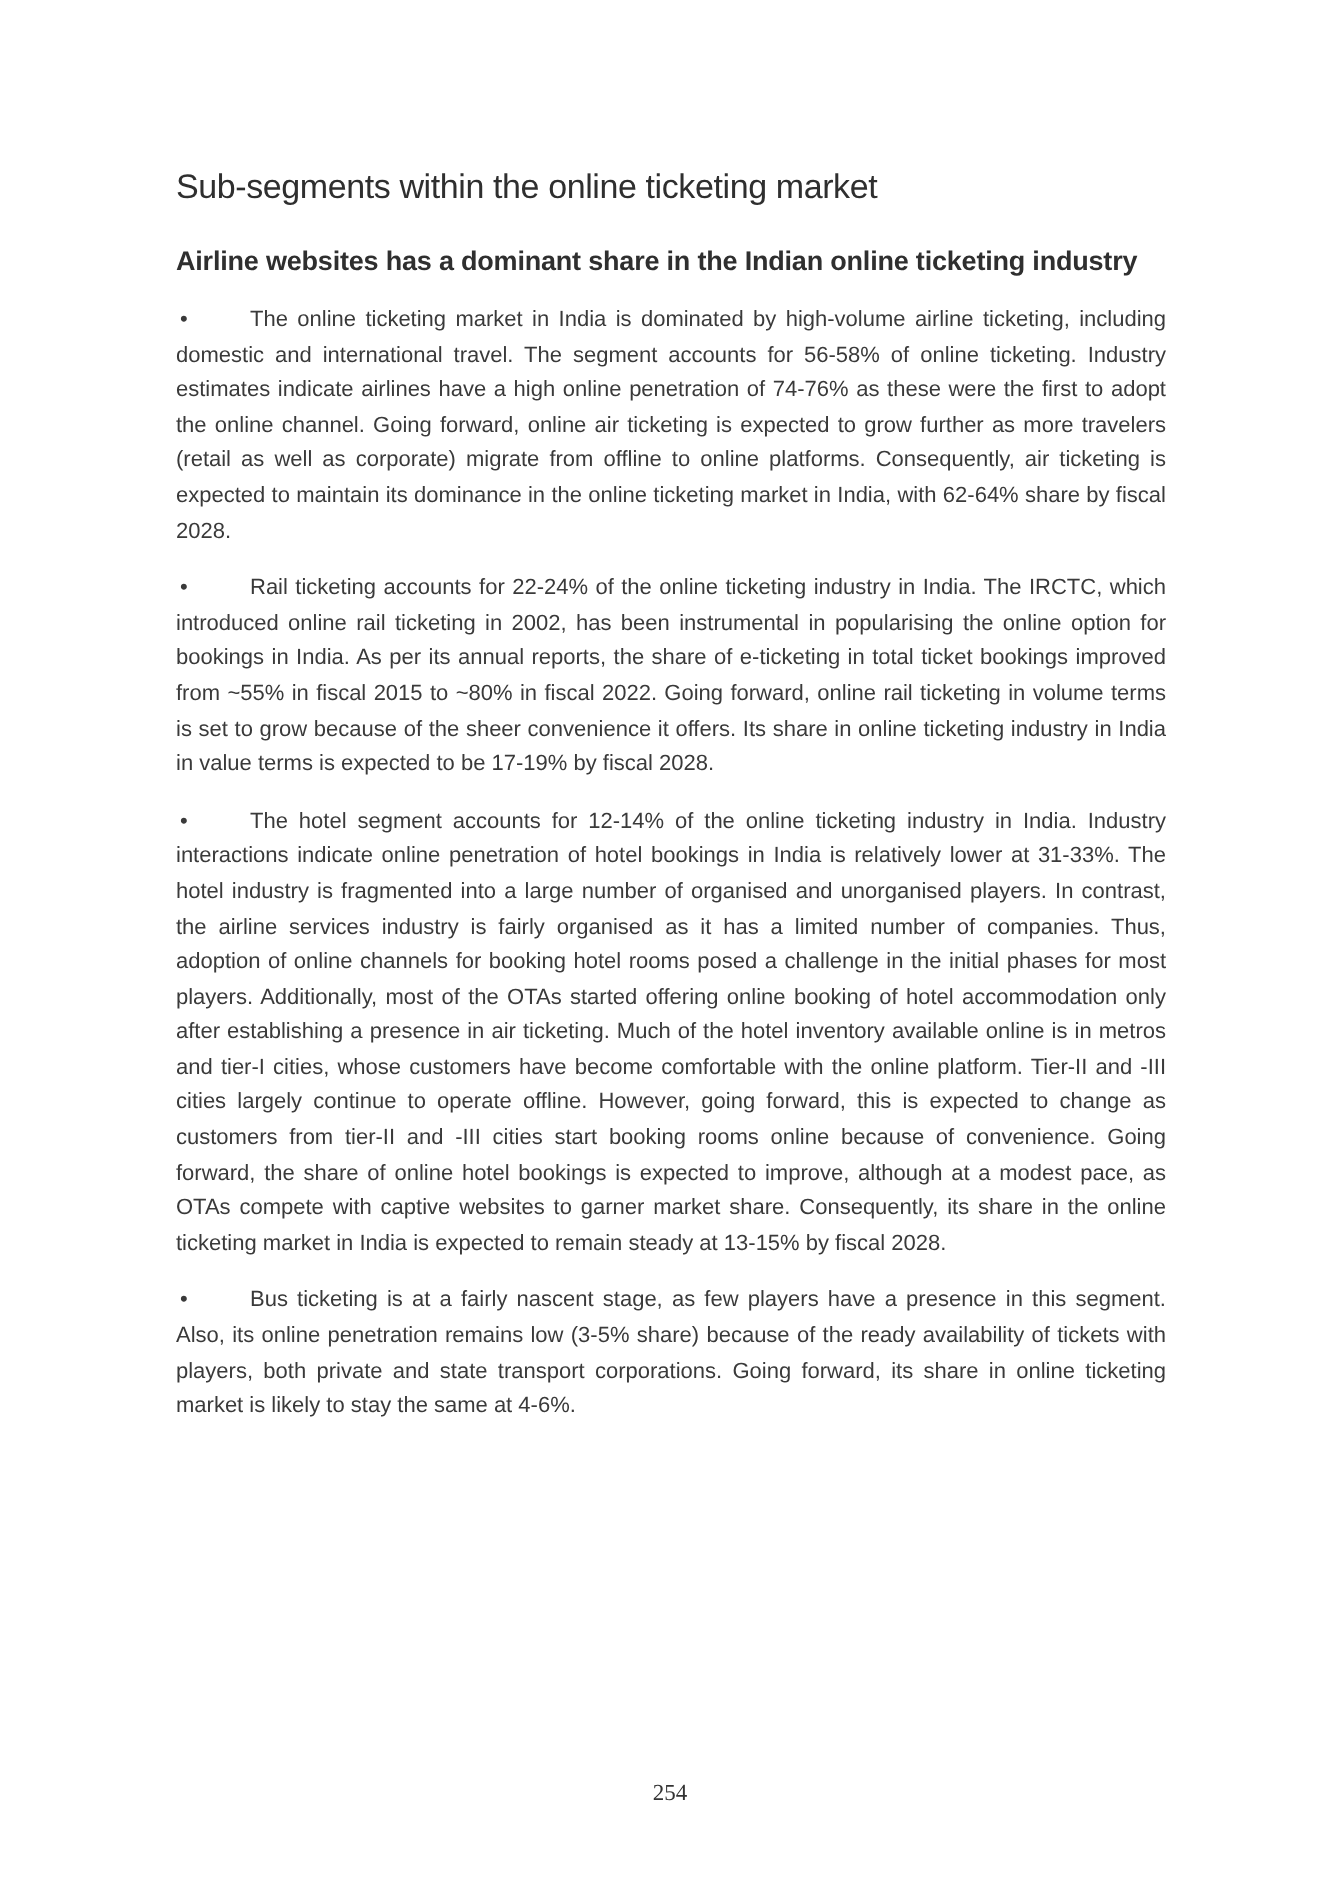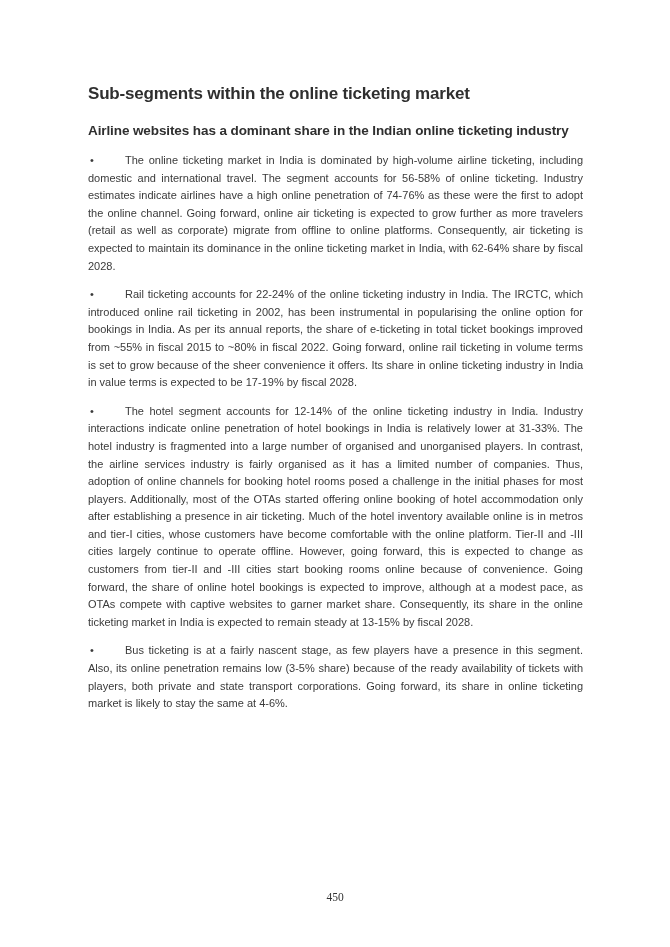--- a/index.html
+++ b/index.html
@@ -19,21 +19,21 @@
   .content {
     position: absolute;
     top: 84px;
     left: 88px;
     width: 495px;
   }
   .doc-title {
     margin: 0 0 20px 0;
     font-size: 17px;
     line-height: 19px;
-    font-weight: bold;
+    font-weight: normal;
     color: #2f2f2f;
     letter-spacing: -0.2px;
   }
   .doc-subtitle {
     margin: 0 0 13px 0;
     font-size: 13.5px;
     line-height: 16px;
     font-weight: bold;
     color: #2f2f2f;
     letter-spacing: -0.1px;
@@ -80,15 +80,15 @@
 
     <p class="bullet-para"><span class="bullet-marker">•</span><span>Rail ticketing accounts for 22-24% of the online ticketing industry in India. The IRCTC, which introduced online rail ticketing in 2002, has been instrumental in popularising the online option for bookings in India. As per its annual reports, the share of e-ticketing in total ticket bookings improved from ~55% in fiscal 2015 to ~80% in fiscal 2022. Going forward, online rail ticketing in volume terms is set to grow because of the sheer convenience it offers. Its share in online ticketing industry in India in value terms is expected to be 17-19% by fiscal 2028.</span></p>
 
     <p class="bullet-para"><span class="bullet-marker">•</span><span>The hotel segment accounts for 12-14% of the online ticketing industry in India. Industry interactions indicate online penetration of hotel bookings in India is relatively lower at 31-33%. The hotel industry is fragmented into a large number of organised and unorganised players. In contrast, the airline services industry is fairly organised as it has a limited number of companies. Thus, adoption of online channels for booking hotel rooms posed a challenge in the initial phases for most players. Additionally, most of the OTAs started offering online booking of hotel accommodation only after establishing a presence in air ticketing. Much of the hotel inventory available online is in metros and tier-I cities, whose customers have become comfortable with the online platform. Tier-II and -III cities largely continue to operate offline. However, going forward, this is expected to change as customers from tier-II and -III cities start booking rooms online because of convenience. Going forward, the share of online hotel bookings is expected to improve, although at a modest pace, as OTAs compete with captive websites to garner market share. Consequently, its share in the online ticketing market in India is expected to remain steady at 13-15% by fiscal 2028.</span></p>
 
     <p class="bullet-para"><span class="bullet-marker">•</span><span>Bus ticketing is at a fairly nascent stage, as few players have a presence in this segment. Also, its online penetration remains low (3-5% share) because of the ready availability of tickets with players, both private and state transport corporations. Going forward, its share in online ticketing market is likely to stay the same at 4-6%.</span></p>
 
   </div>
 
   <div class="page-footer">
-    <span class="page-number">450</span>
+    <span class="page-number">254</span>
   </div>
 </div>
 
 </body></html>

